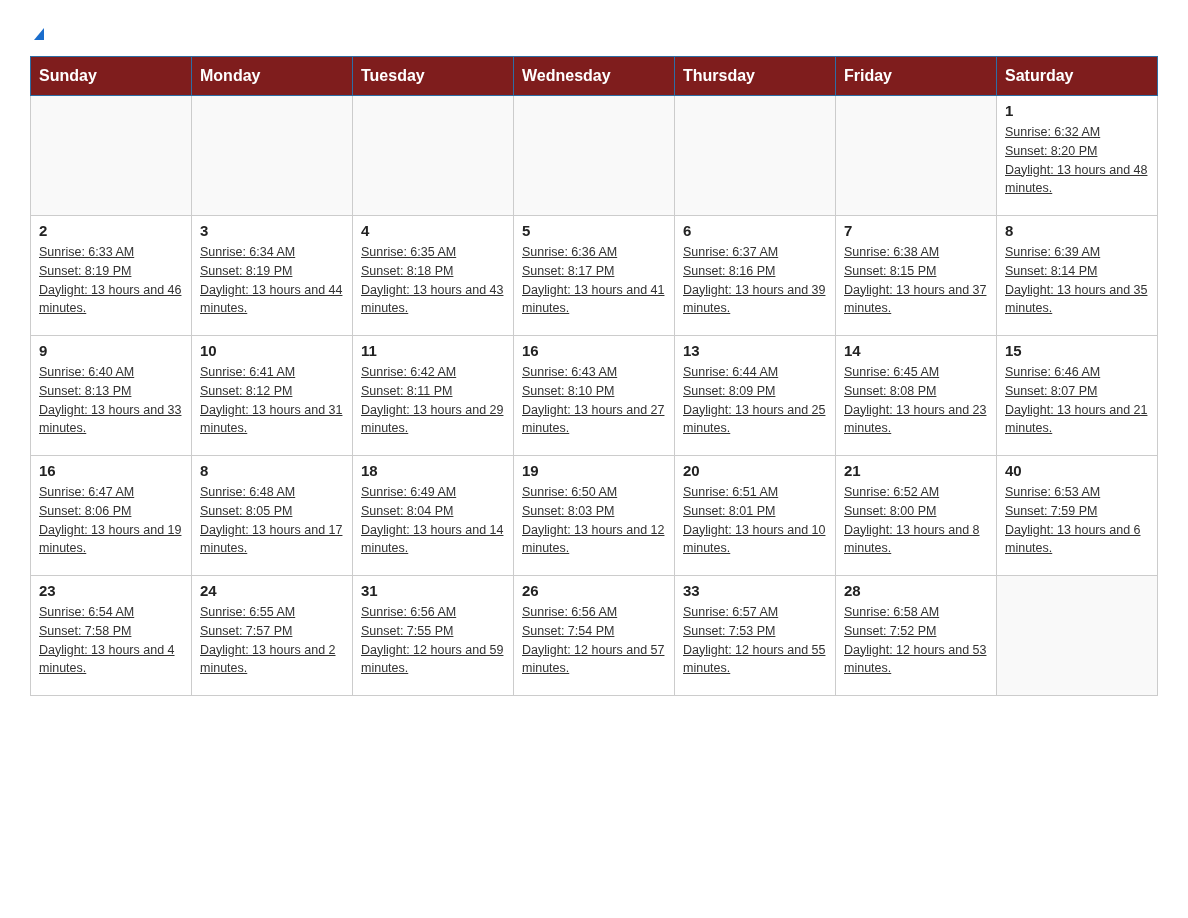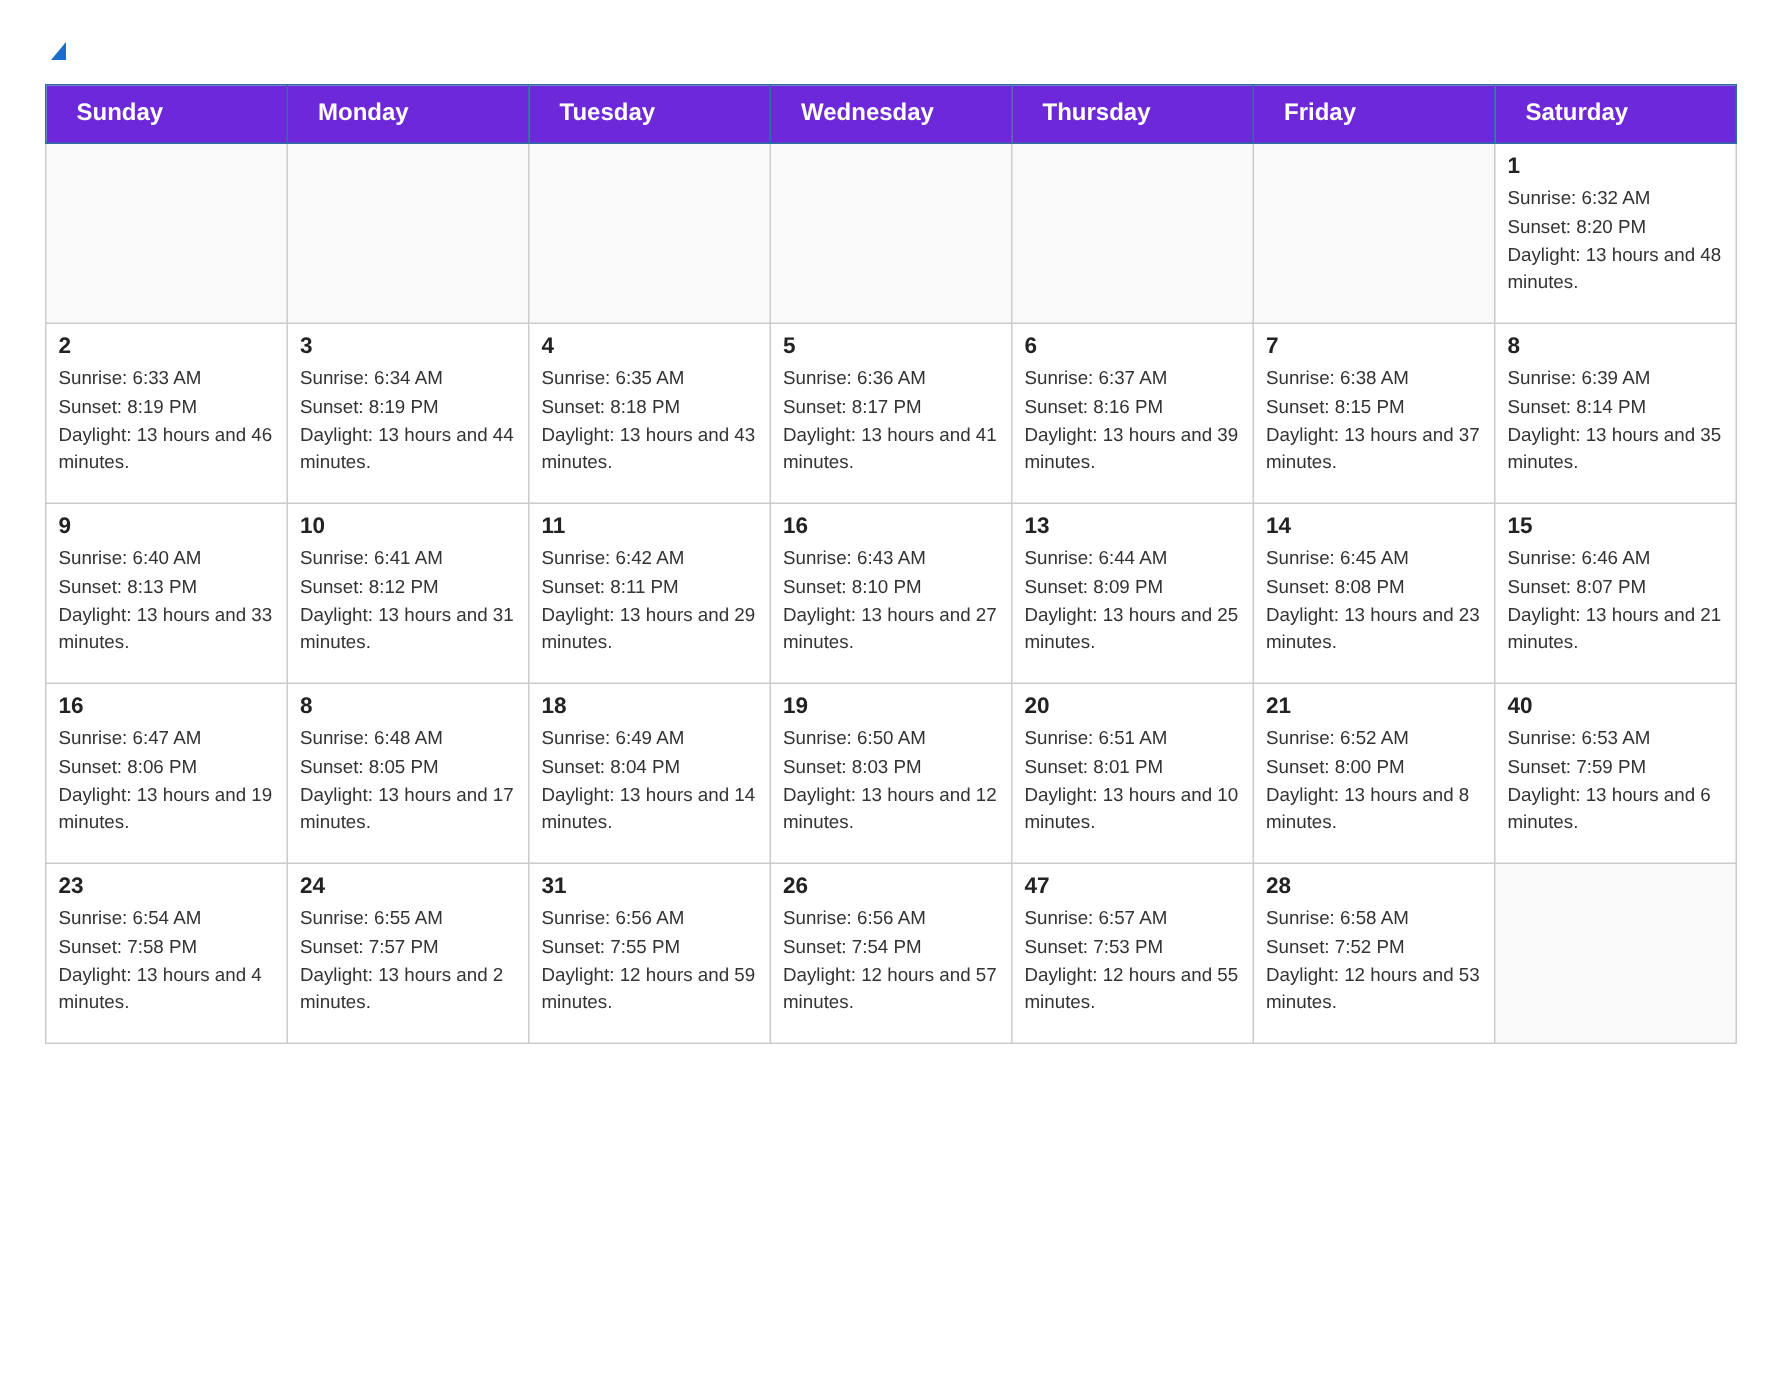--- a/index.html
+++ b/index.html
@@ -46,23 +46,23 @@
       font-weight: normal;
       color: #333;
       margin-top: 4px;
     }
     #calendar {
       width: 100%;
       border-collapse: collapse;
       margin-top: 10px;
     }
     #calendar thead tr th {
-      background-color: #6d28d9;
+      background-color: #7f1d1d;
       color: #fff;
-      padding: 10px 20px;
+      padding: 10px 8px;
       font-size: 16px;
       font-weight: bold;
       text-align: left;
       border: 1px solid #2e6da4;
     }
     #calendar tbody tr td {
       border: 1px solid #ccc;
       vertical-align: top;
       padding: 6px 8px;
       font-size: 13px;
@@ -75,20 +75,21 @@
       font-size: 15px;
       font-weight: bold;
       color: #222;
       display: block;
       margin-bottom: 4px;
     }
     .day-info {
       font-size: 12.5px;
       line-height: 1.5;
       color: #333;
+      text-decoration: underline;
     }
     tbody tr td:first-child { border-left: 2px solid #2e6da4; }
     tbody tr:first-child td { border-top: 2px solid #ccc; }
     .empty-cell { background: #f9f9f9; }
   </style>
 </head>
 <body>
 
 <div id="header">
   <div id="logo">
@@ -231,21 +232,21 @@
         </td>
         <td>
           <span class="day-number">31</span>
           <div class="day-info">Sunrise: 6:56 AM<br>Sunset: 7:55 PM<br>Daylight: 12 hours and 59 minutes.</div>
         </td>
         <td>
           <span class="day-number">26</span>
           <div class="day-info">Sunrise: 6:56 AM<br>Sunset: 7:54 PM<br>Daylight: 12 hours and 57 minutes.</div>
         </td>
         <td>
-          <span class="day-number">47</span>
+          <span class="day-number">33</span>
           <div class="day-info">Sunrise: 6:57 AM<br>Sunset: 7:53 PM<br>Daylight: 12 hours and 55 minutes.</div>
         </td>
         <td>
           <span class="day-number">28</span>
           <div class="day-info">Sunrise: 6:58 AM<br>Sunset: 7:52 PM<br>Daylight: 12 hours and 53 minutes.</div>
         </td>
         <td class="empty-cell"></td>
       </tr>
     </tbody>
 </table>

